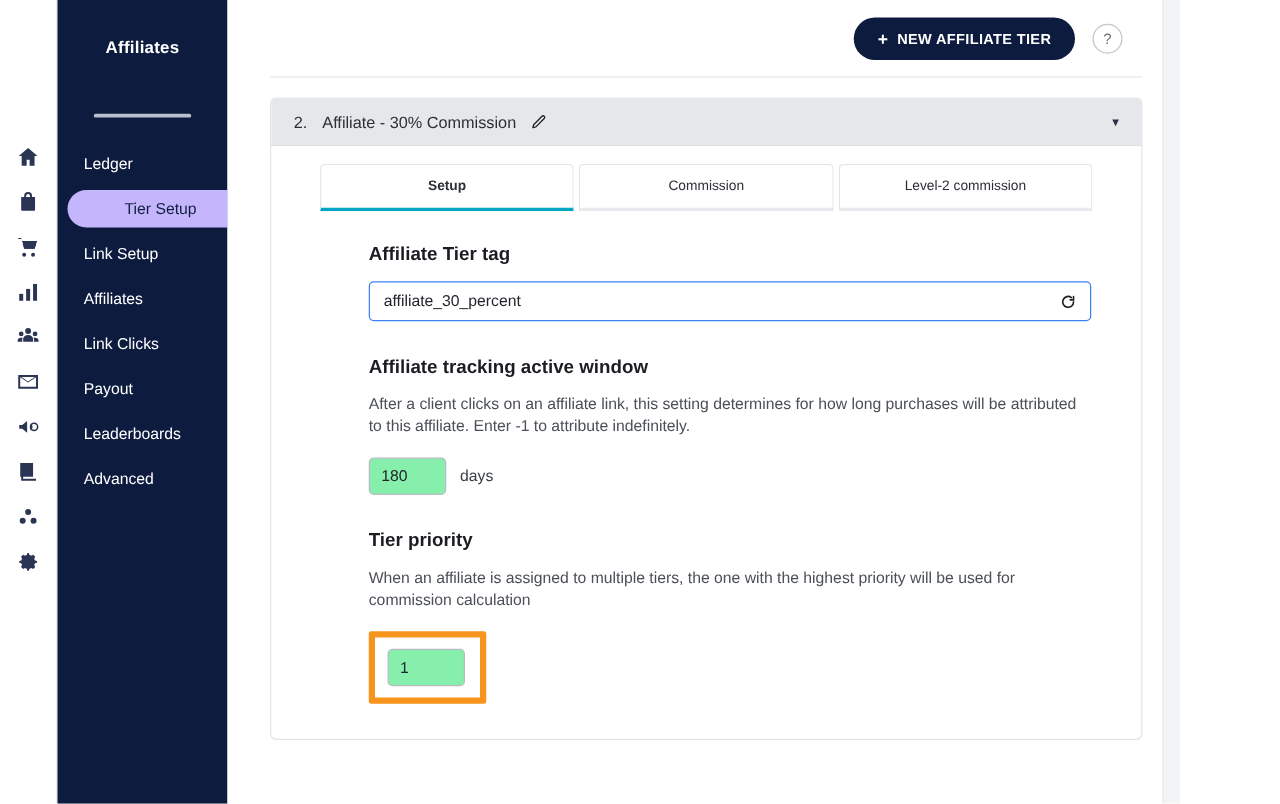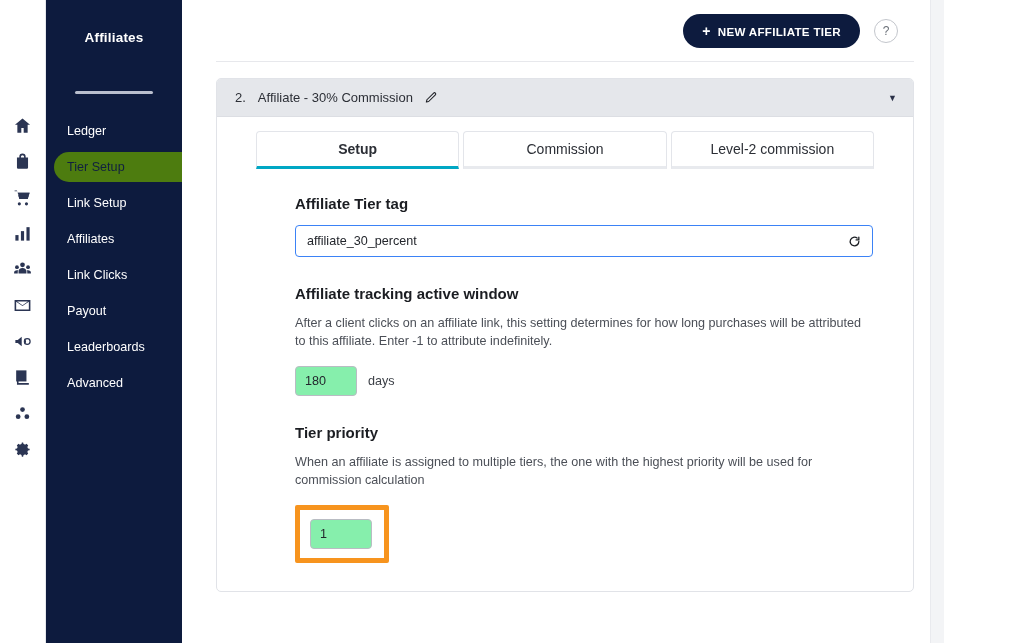--- a/index.html
+++ b/index.html
@@ -54,28 +54,29 @@
   .nav-item {
     height: 30px;
     display: flex; align-items: center;
     padding-left: 21px;
     color: #ffffff;
     font-size: 12.6px;
     margin-bottom: 6px;
     position: relative;
   }
   .nav-item.active {
-    background: #4d7c0f;
+    background: #c4b5fd;
     color: #11203f;
     font-weight: normal;
     border-top-left-radius: 16px;
     border-bottom-left-radius: 16px;
     margin-left: 8px;
     padding-left: 13px;
     width: 136px;
+    justify-content: center;
   }
 
   
   .main {
     flex: 1;
     height: 643px;
     background: #ffffff;
     position: relative;
     overflow: hidden;
   }
@@ -167,21 +168,21 @@
     padding: 14px 39px 0 39px;
     background: #fff;
   }
   .tab {
     flex: 1;
     height: 38px;
     border: 1px solid #e3e5ea;
     border-bottom: 3px solid #e8eaee;
     background: #fff;
     display: flex; align-items: center; justify-content: center;
-    font-size: 14px;
+    font-size: 11px;
     color: #2c2f36;
     border-top-left-radius: 4px;
     border-top-right-radius: 4px;
     margin-right: 4px;
     cursor: pointer;
   }
   .tab:last-child { margin-right: 0; }
   .tab.active {
     font-weight: bold;
     border-bottom: 3px solid #00a7c4;

